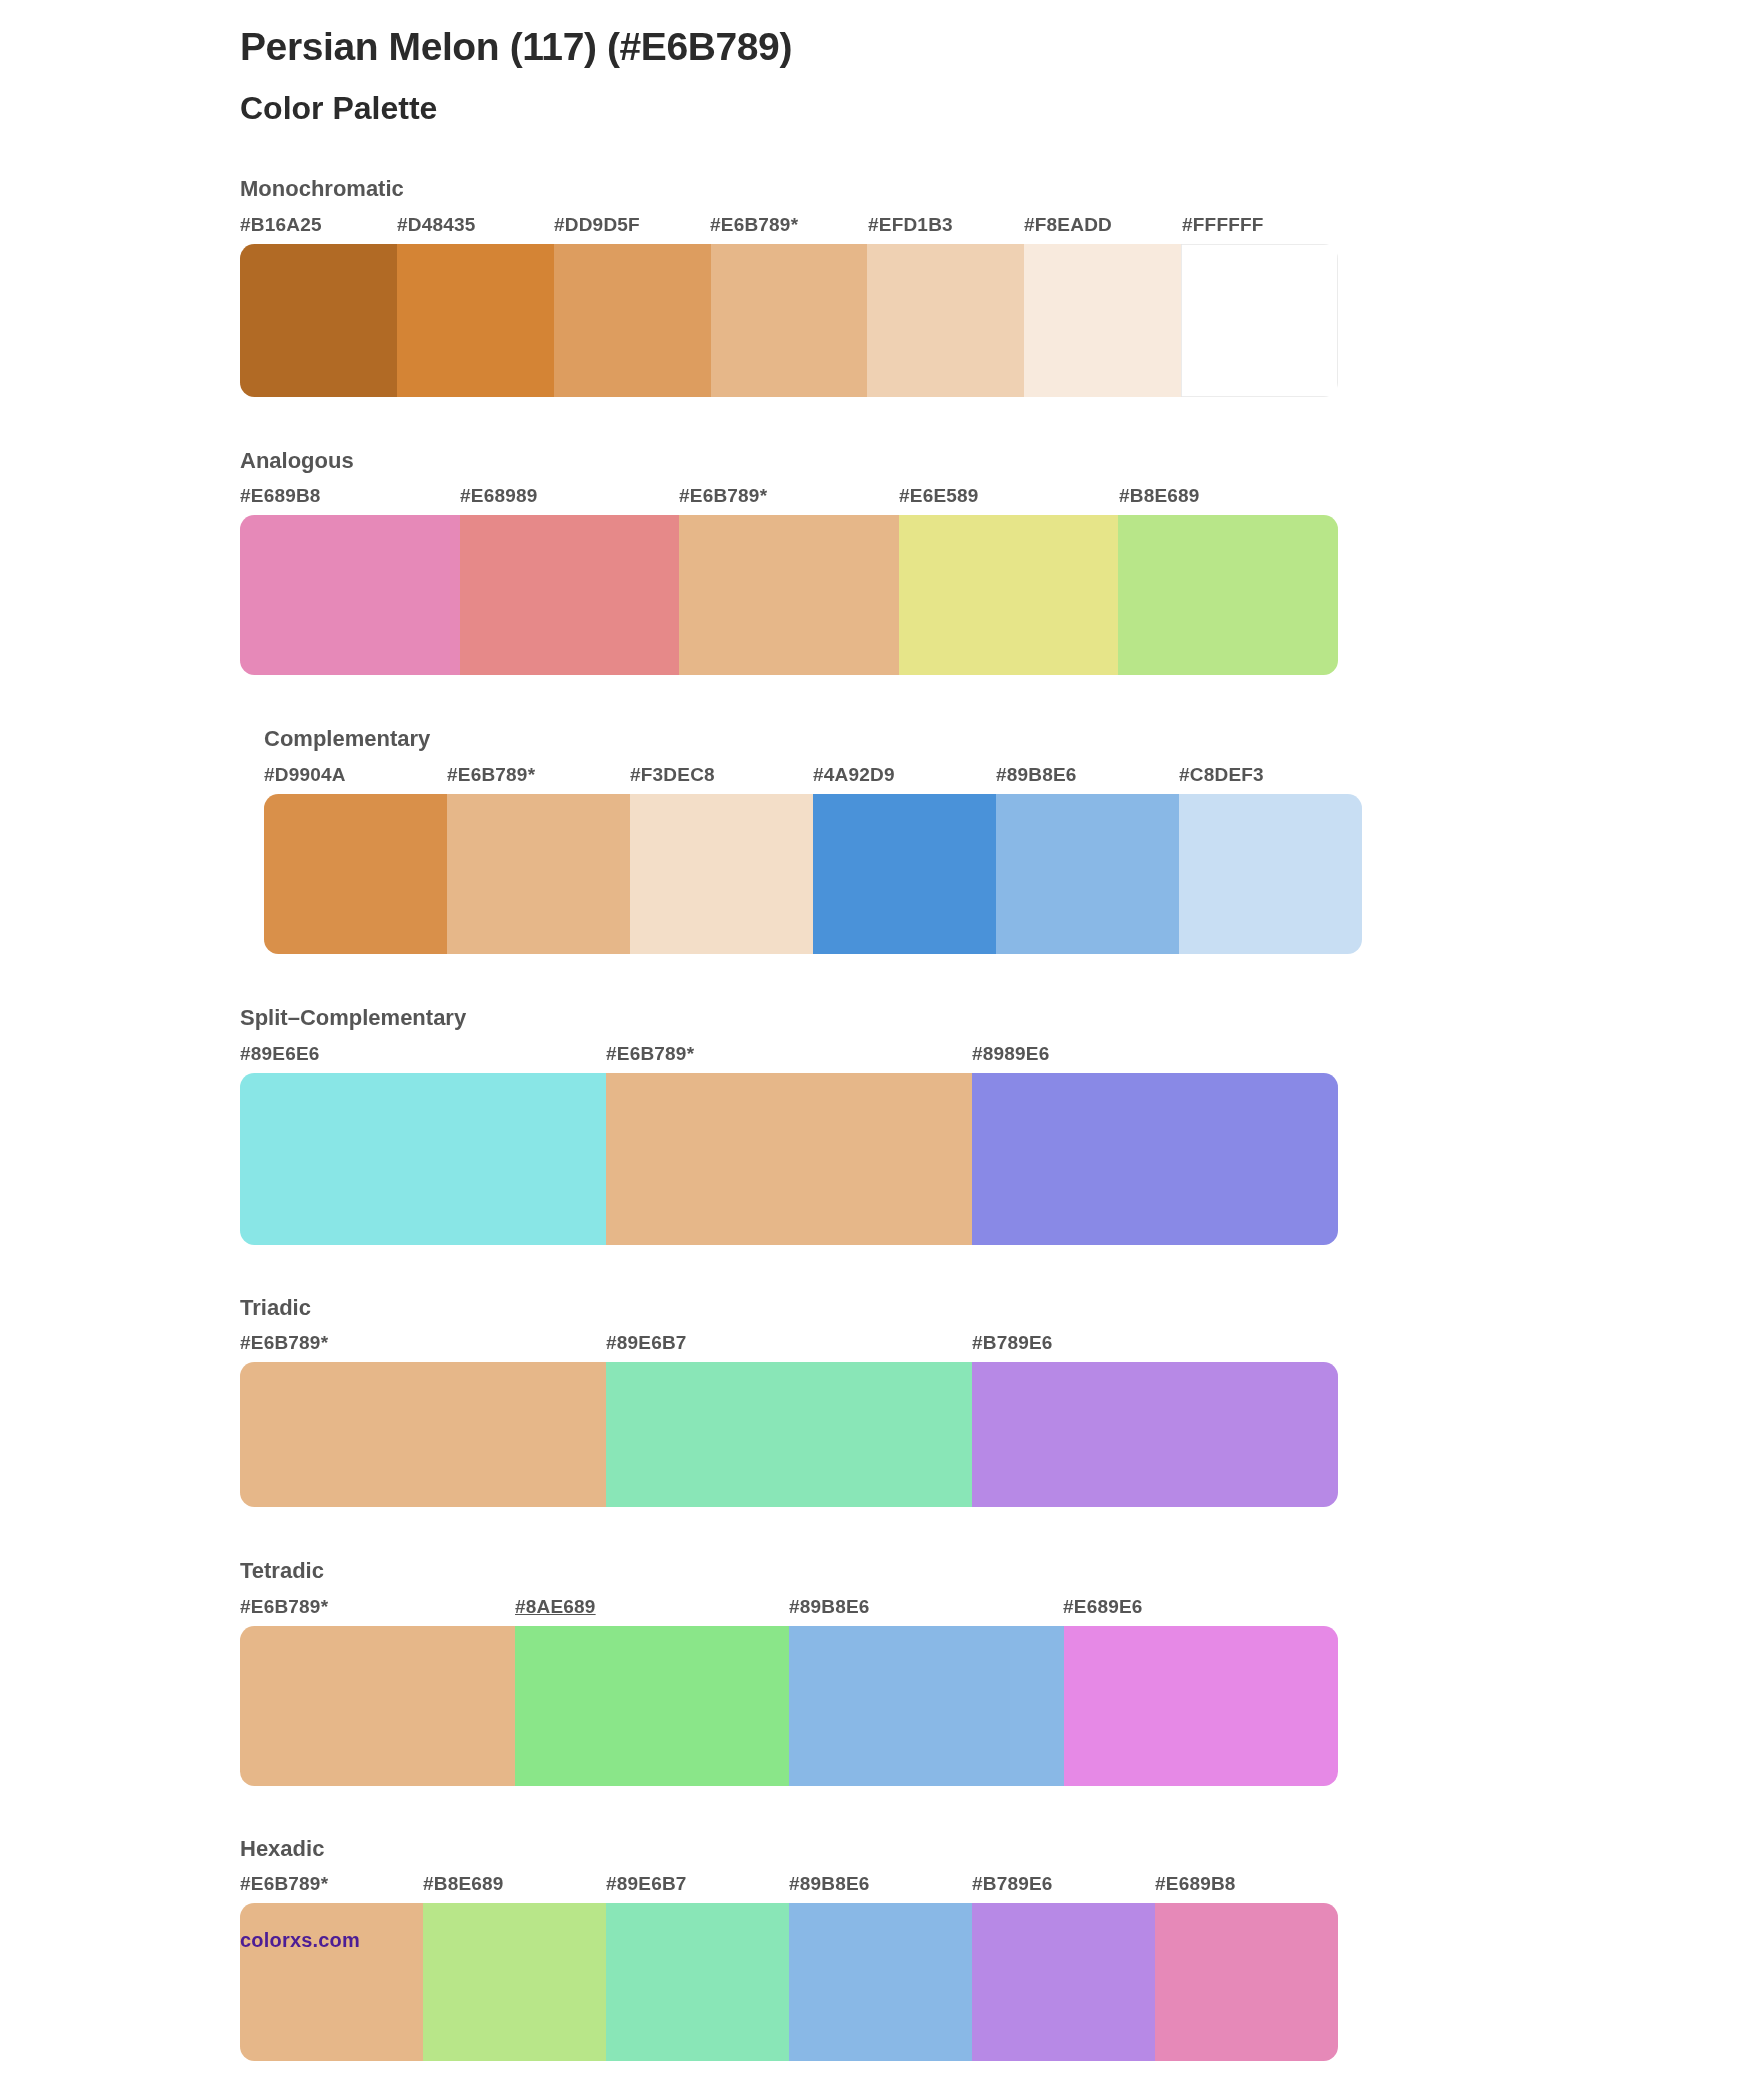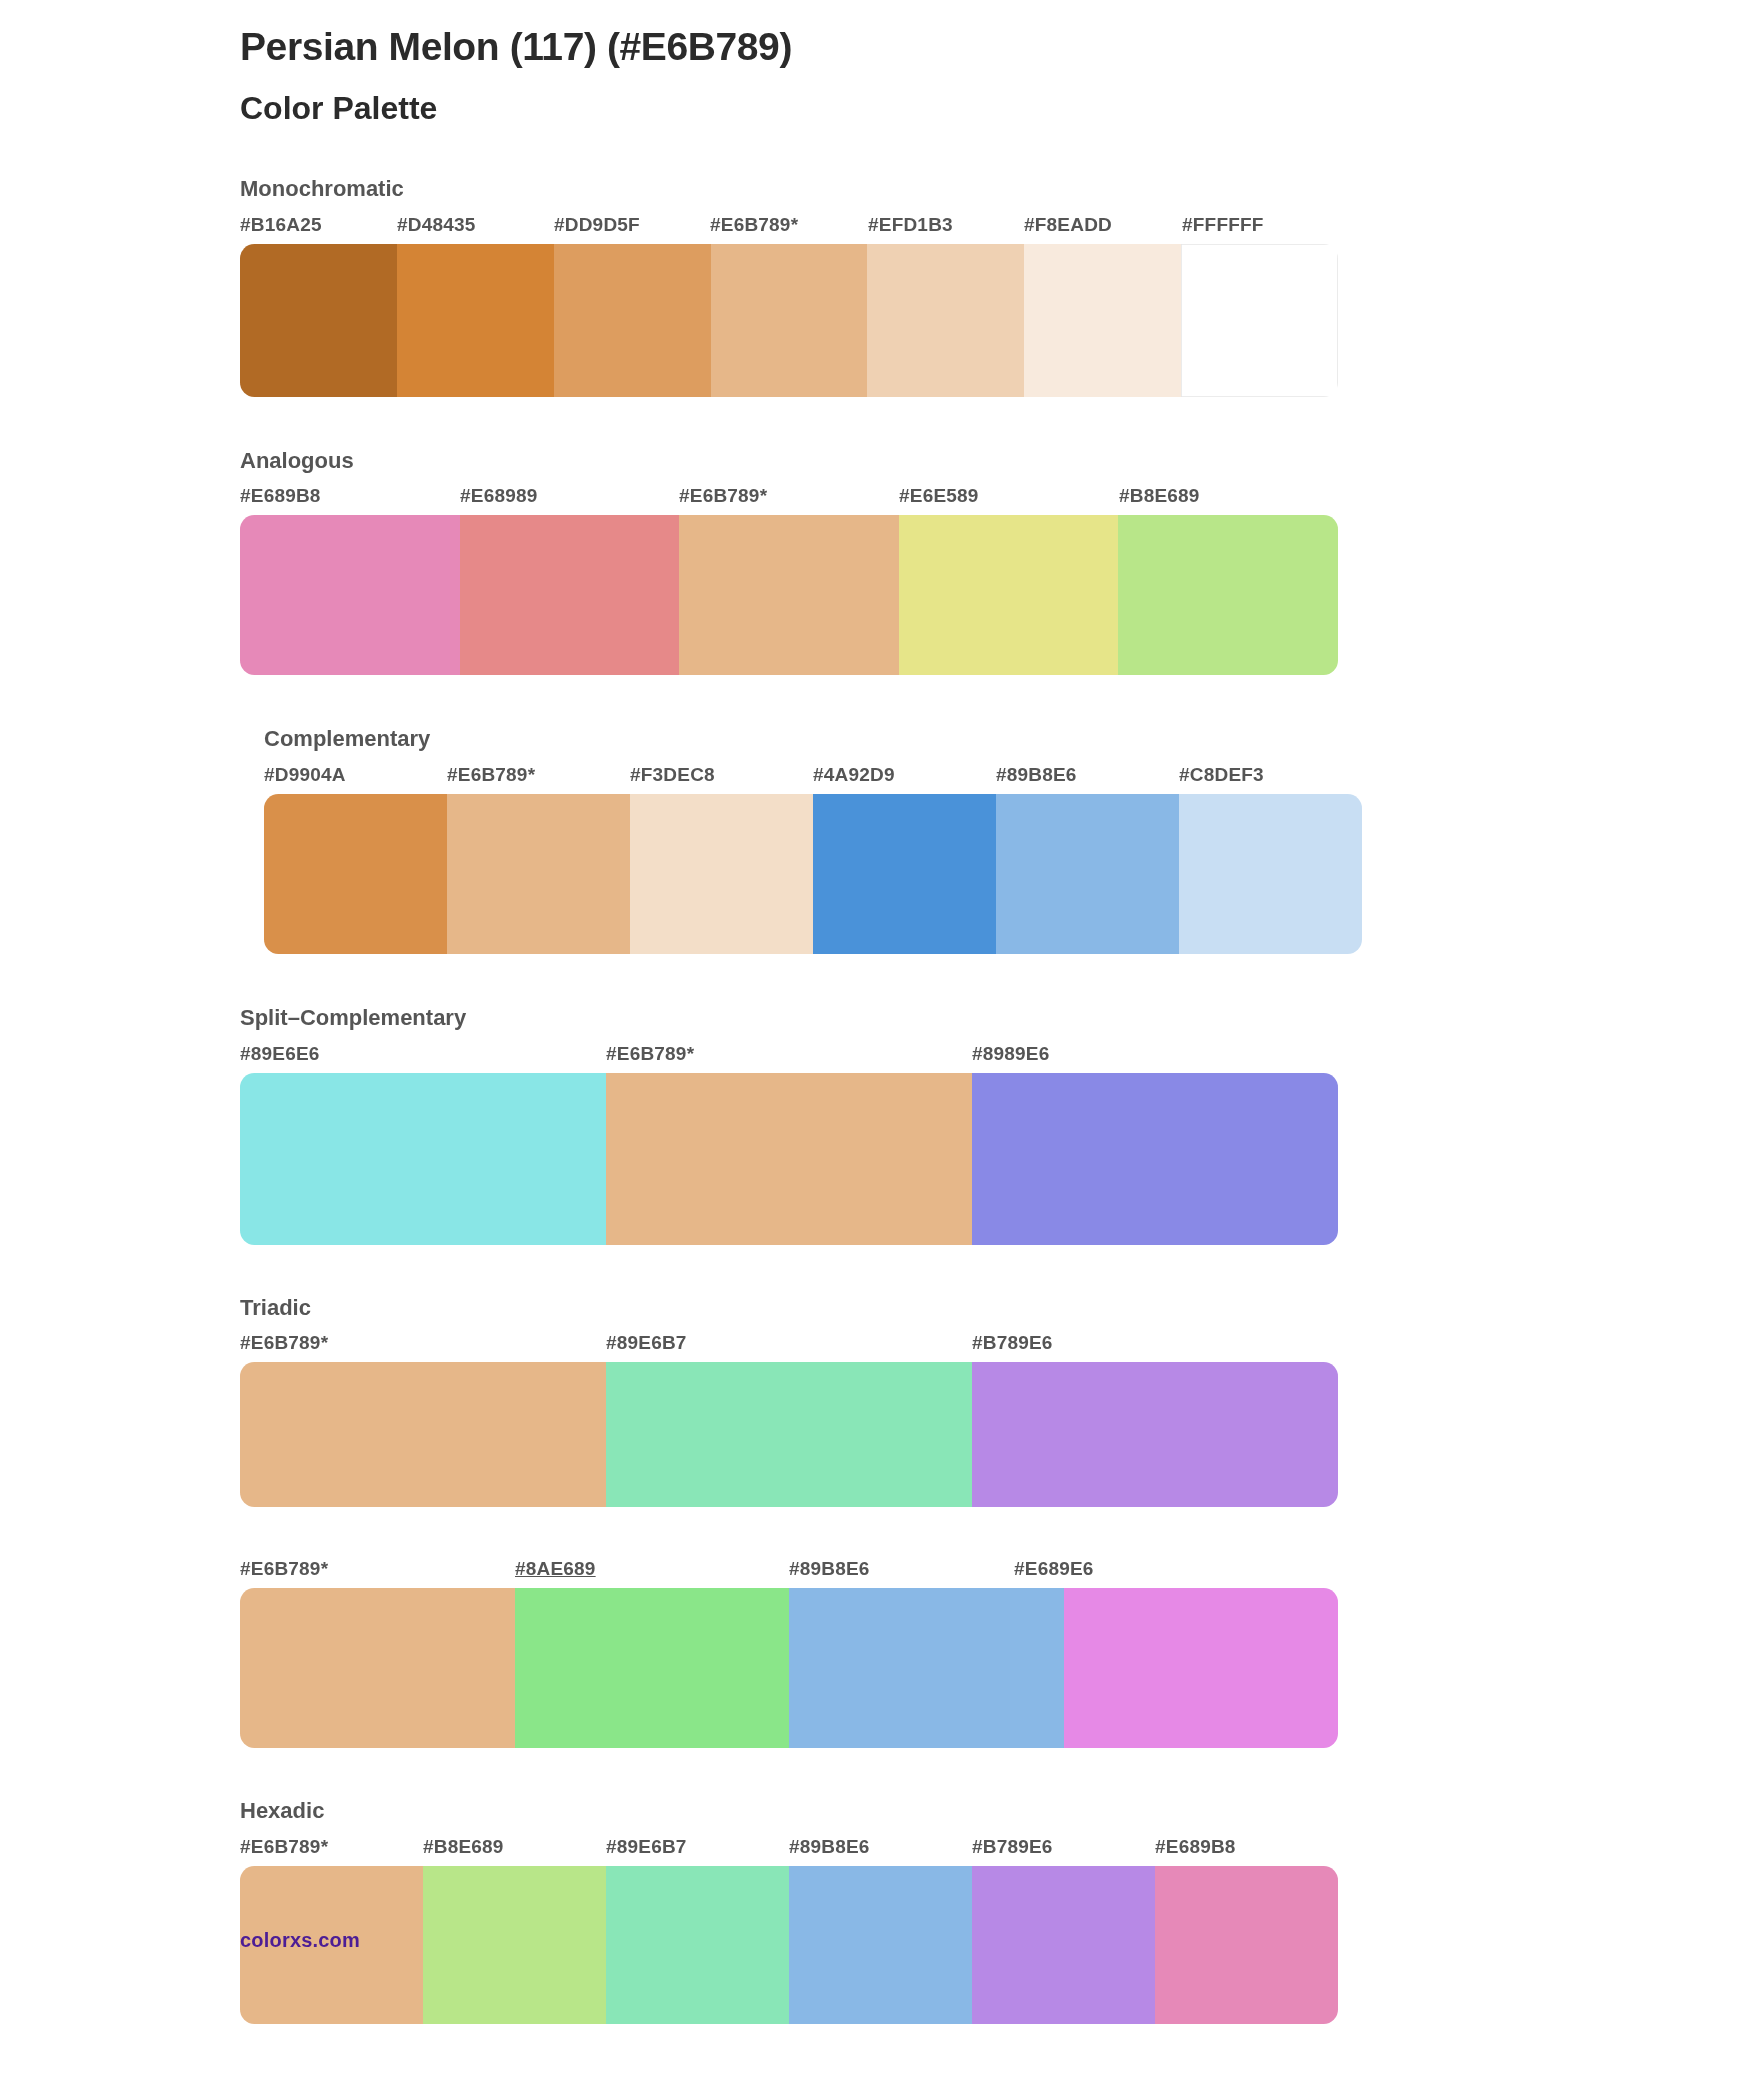--- a/index.html
+++ b/index.html
@@ -200,25 +200,26 @@
           <span class="swatch-label" style="left: 366px;">#89E6B7</span>
           <span class="swatch-label" style="left: 732px;">#B789E6</span>
         </div>
         <div class="swatch-row h-tri">
           <div class="swatch" style="background: rgb(230, 183, 137);"></div>
           <div class="swatch" style="background: rgb(137, 230, 183);"></div>
           <div class="swatch" style="background: rgb(183, 137, 230);"></div>
         </div>
       </div>
       <div class="section" style="margin-top: 51px;">
+        <div class="section-title">Tetradic</div>
         <div class="labels-row">
           <span class="swatch-label" style="left: 0px;">#E6B789*</span>
           <span class="swatch-label" style="left: 275px; text-decoration: underline;">#8AE689</span>
           <span class="swatch-label" style="left: 549px;">#89B8E6</span>
-          <span class="swatch-label" style="left: 774px;">#E689E6</span>
+          <span class="swatch-label" style="left: 823px;">#E689E6</span>
         </div>
         <div class="swatch-row h-tet">
           <div class="swatch" style="background: rgb(230, 183, 137);"></div>
           <div class="swatch" style="background: rgb(138, 230, 137);"></div>
           <div class="swatch" style="background: rgb(137, 184, 230);"></div>
           <div class="swatch" style="background: rgb(230, 137, 230);"></div>
         </div>
       </div>
       <div class="section" style="margin-top: 50px;">
         <div class="section-title">Hexadic</div>

